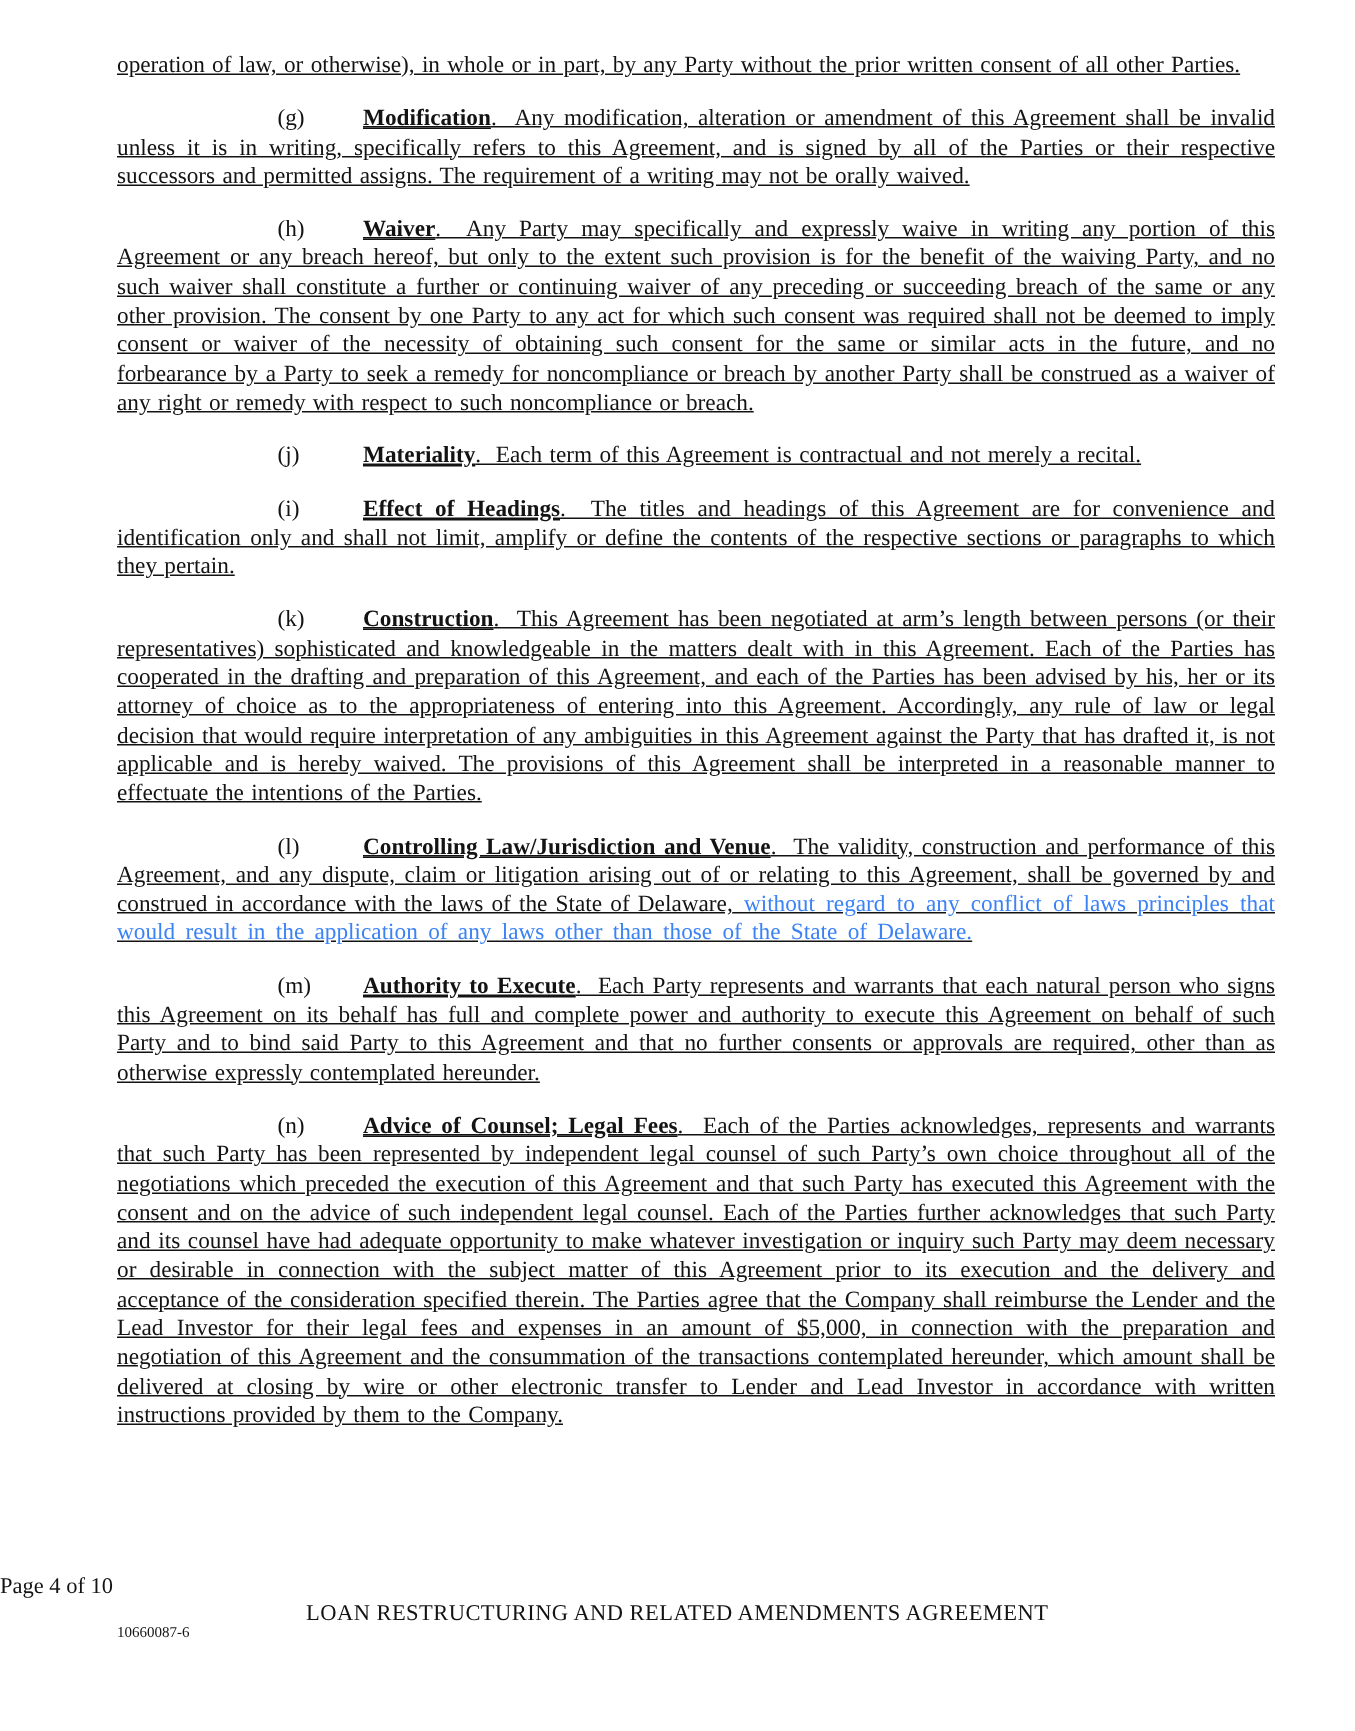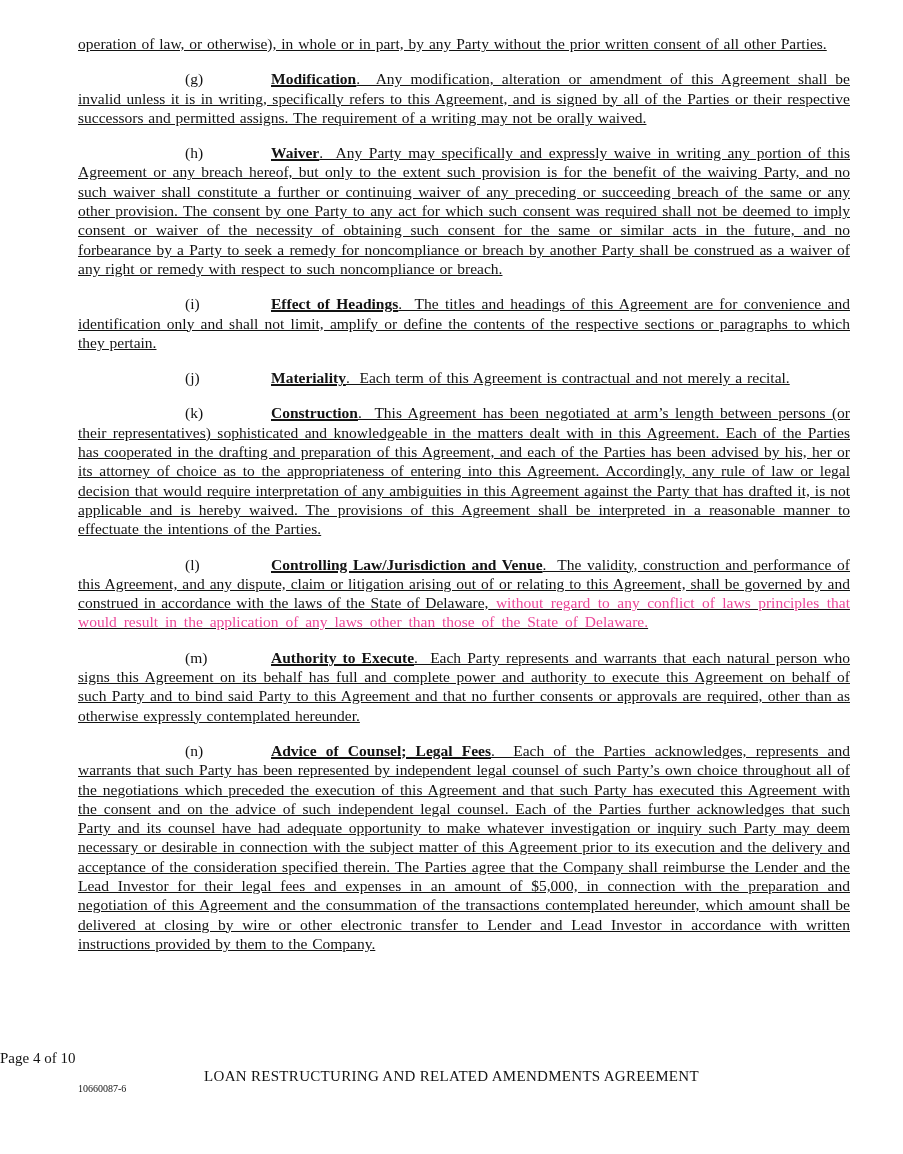--- a/index.html
+++ b/index.html
@@ -34,24 +34,23 @@
   }
   .sec-letter {
     display: inline-block;
     width: 57px;
     text-indent: 0;
   }
   .sec-head {
     font-weight: bold;
     text-decoration: underline;
     text-underline-offset: 2px;
-    margin-left: 29px;
   }
   .light {
-    color: #ec4899;
+    color: #3b82f6;
     word-spacing: 3px;
   }
   .footer-pageno {
     position: absolute;
     top: 1050px;
     left: 0;
     width: 100%;
     text-align: left;
     font-size: 15px;
   }
@@ -71,22 +70,22 @@
     font-size: 10px;
   }
 </style>
 </head>
 <body>
 
 <div class="doc-body">
     <p class="para"><span>operation of law, or otherwise), in whole or in part, by any Party without the prior written consent of all other Parties.</span></p>
     <p class="para indented"><span class="sec-letter">(g)</span><span class="sec-head">Modification</span><span>.&nbsp; Any modification, alteration or amendment of this Agreement shall be invalid unless it is in writing, specifically refers to this Agreement, and is signed by all of the Parties or their respective successors and permitted assigns.  The requirement of a writing may not be orally waived.</span></p>
     <p class="para indented"><span class="sec-letter">(h)</span><span class="sec-head">Waiver</span><span>.&nbsp; Any Party may specifically and expressly waive in writing any portion of this Agreement or any breach hereof, but only to the extent such provision is for the benefit of the waiving Party, and no such waiver shall constitute a further or continuing waiver of any preceding or succeeding breach of the same or any other provision.  The consent by one Party to any act for which such consent was required shall not be deemed to imply consent or waiver of the necessity of obtaining such consent for the same or similar acts in the future, and no forbearance by a Party to seek a remedy for noncompliance or breach by another Party shall be construed as a waiver of any right or remedy with respect to such noncompliance or breach.</span></p>
+    <p class="para indented"><span class="sec-letter">(j)</span><span class="sec-head">Materiality</span><span>.&nbsp; Each term of this Agreement is contractual and not merely a recital.</span></p>
     <p class="para indented"><span class="sec-letter">(i)</span><span class="sec-head">Effect of Headings</span><span>.&nbsp; The titles and headings of this Agreement are for convenience and identification only and shall not limit, amplify or define the contents of the respective sections or paragraphs to which they pertain.</span></p>
-    <p class="para indented"><span class="sec-letter">(j)</span><span class="sec-head">Materiality</span><span>.&nbsp; Each term of this Agreement is contractual and not merely a recital.</span></p>
     <p class="para indented"><span class="sec-letter">(k)</span><span class="sec-head">Construction</span><span>.&nbsp; This Agreement has been negotiated at arm’s length between persons (or their representatives) sophisticated and knowledgeable in the matters dealt with in this Agreement.  Each of the Parties has cooperated in the drafting and preparation of this Agreement, and each of the Parties has been advised by his, her or its attorney of choice as to the appropriateness of entering into this Agreement.  Accordingly, any rule of law or legal decision that would require interpretation of any ambiguities in this Agreement against the Party that has drafted it, is not applicable and is hereby waived.  The provisions of this Agreement shall be interpreted in a reasonable manner to effectuate the intentions of the Parties.</span></p>
     <p class="para indented"><span class="sec-letter">(l)</span><span class="sec-head">Controlling Law/Jurisdiction and Venue</span><span>.&nbsp; The validity, construction and performance of this Agreement, and any dispute, claim or litigation arising out of or relating to this Agreement, shall be governed by and construed in accordance with the laws of the State of Delaware,</span><span class="light"> without regard to any conflict of laws principles that would result in the application of any laws other than those of the State of Delaware.</span></p>
     <p class="para indented"><span class="sec-letter">(m)</span><span class="sec-head">Authority to Execute</span><span>.&nbsp; Each Party represents and warrants that each natural person who signs this Agreement on its behalf has full and complete power and authority to execute this Agreement on behalf of such Party and to bind said Party to this Agreement and that no further consents or approvals are required, other than as otherwise expressly contemplated hereunder.</span></p>
     <p class="para indented"><span class="sec-letter">(n)</span><span class="sec-head">Advice of Counsel; Legal Fees</span><span>.&nbsp; Each of the Parties acknowledges, represents and warrants that such Party has been represented by independent legal counsel of such Party’s own choice throughout all of the negotiations which preceded the execution of this Agreement and that such Party has executed this Agreement with the consent and on the advice of such independent legal counsel.  Each of the Parties further acknowledges that such Party and its counsel have had adequate opportunity to make whatever investigation or inquiry such Party may deem necessary or desirable in connection with the subject matter of this Agreement prior to its execution and the delivery and acceptance of the consideration specified therein.  The Parties agree that the Company shall reimburse the Lender and the Lead Investor for their legal fees and expenses in an amount of $5,000, in connection with the preparation and negotiation of this Agreement and the consummation of the transactions contemplated hereunder, which amount shall be delivered at closing by wire or other electronic transfer to Lender and Lead Investor in accordance with written instructions provided by them to the Company.</span></p>
   </div>
 
 <div class="footer-pageno">Page 4 of 10</div>
 
 <div class="footer-title">LOAN RESTRUCTURING AND RELATED AMENDMENTS AGREEMENT</div>
 

